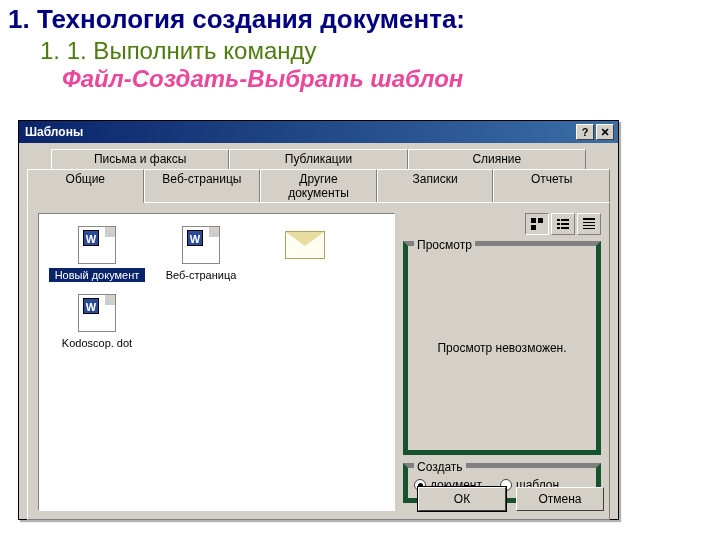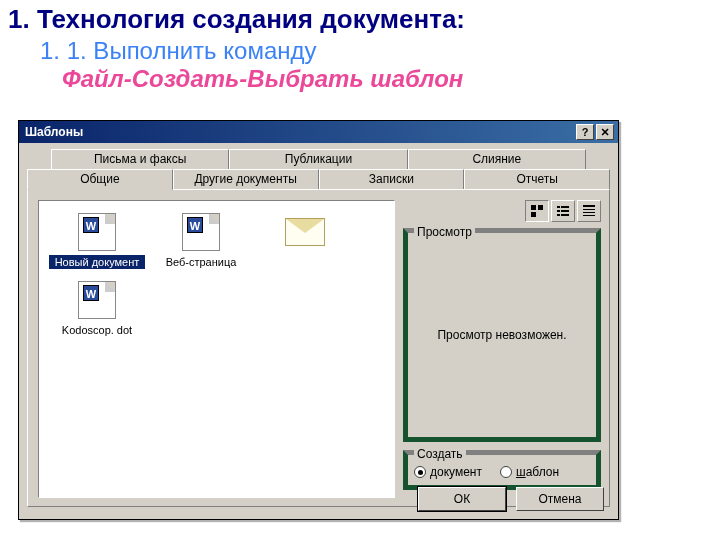--- a/index.html
+++ b/index.html
@@ -12,21 +12,21 @@
     overflow: hidden;
   }
   .slide-heading {
     font-size: 26px;
     font-weight: bold;
     color: #000080;
     margin: 4px 0 0 8px;
   }
   .sub1 {
     font-size: 24px;
-    color: #3b82f6;
+    color: #4d7c0f;
     margin: 2px 0 0 40px;
   }
   .sub2 {
     font-size: 24px;
     font-style: italic;
     font-weight: bold;
     color: #ec4899;
     margin: 0 0 6px 62px;
   }
   .dialog {
@@ -263,20 +263,21 @@
   </div>
 
   <div class="tabs-area">
     <div class="tab-row back">
       <div class="tab">Письма и факсы</div>
       <div class="tab">Публикации</div>
       <div class="tab">Слияние</div>
     </div>
     <div class="tab-row front">
       <div class="tab active">Общие</div>
+      <div class="tab">Веб-страницы</div>
       <div class="tab">Другие документы</div>
       <div class="tab">Записки</div>
       <div class="tab">Отчеты</div>
     </div>
 
     <div class="tab-content-wrap">
       <div class="file-list">
         <div class="file-item">
           <div class="doc-icon">
               <span class="w">W</span>

